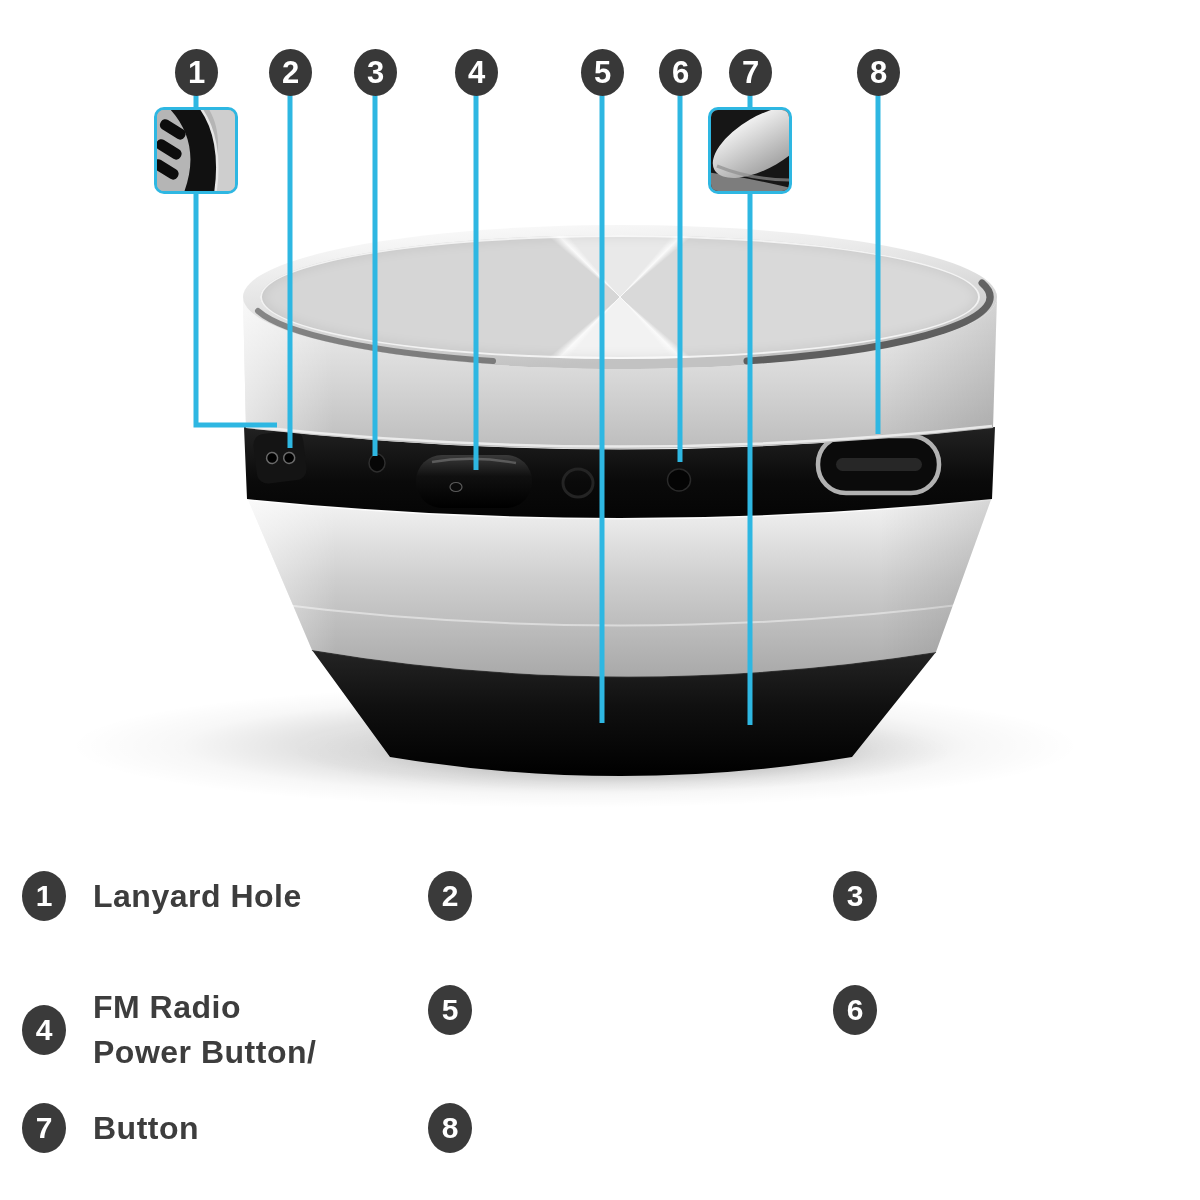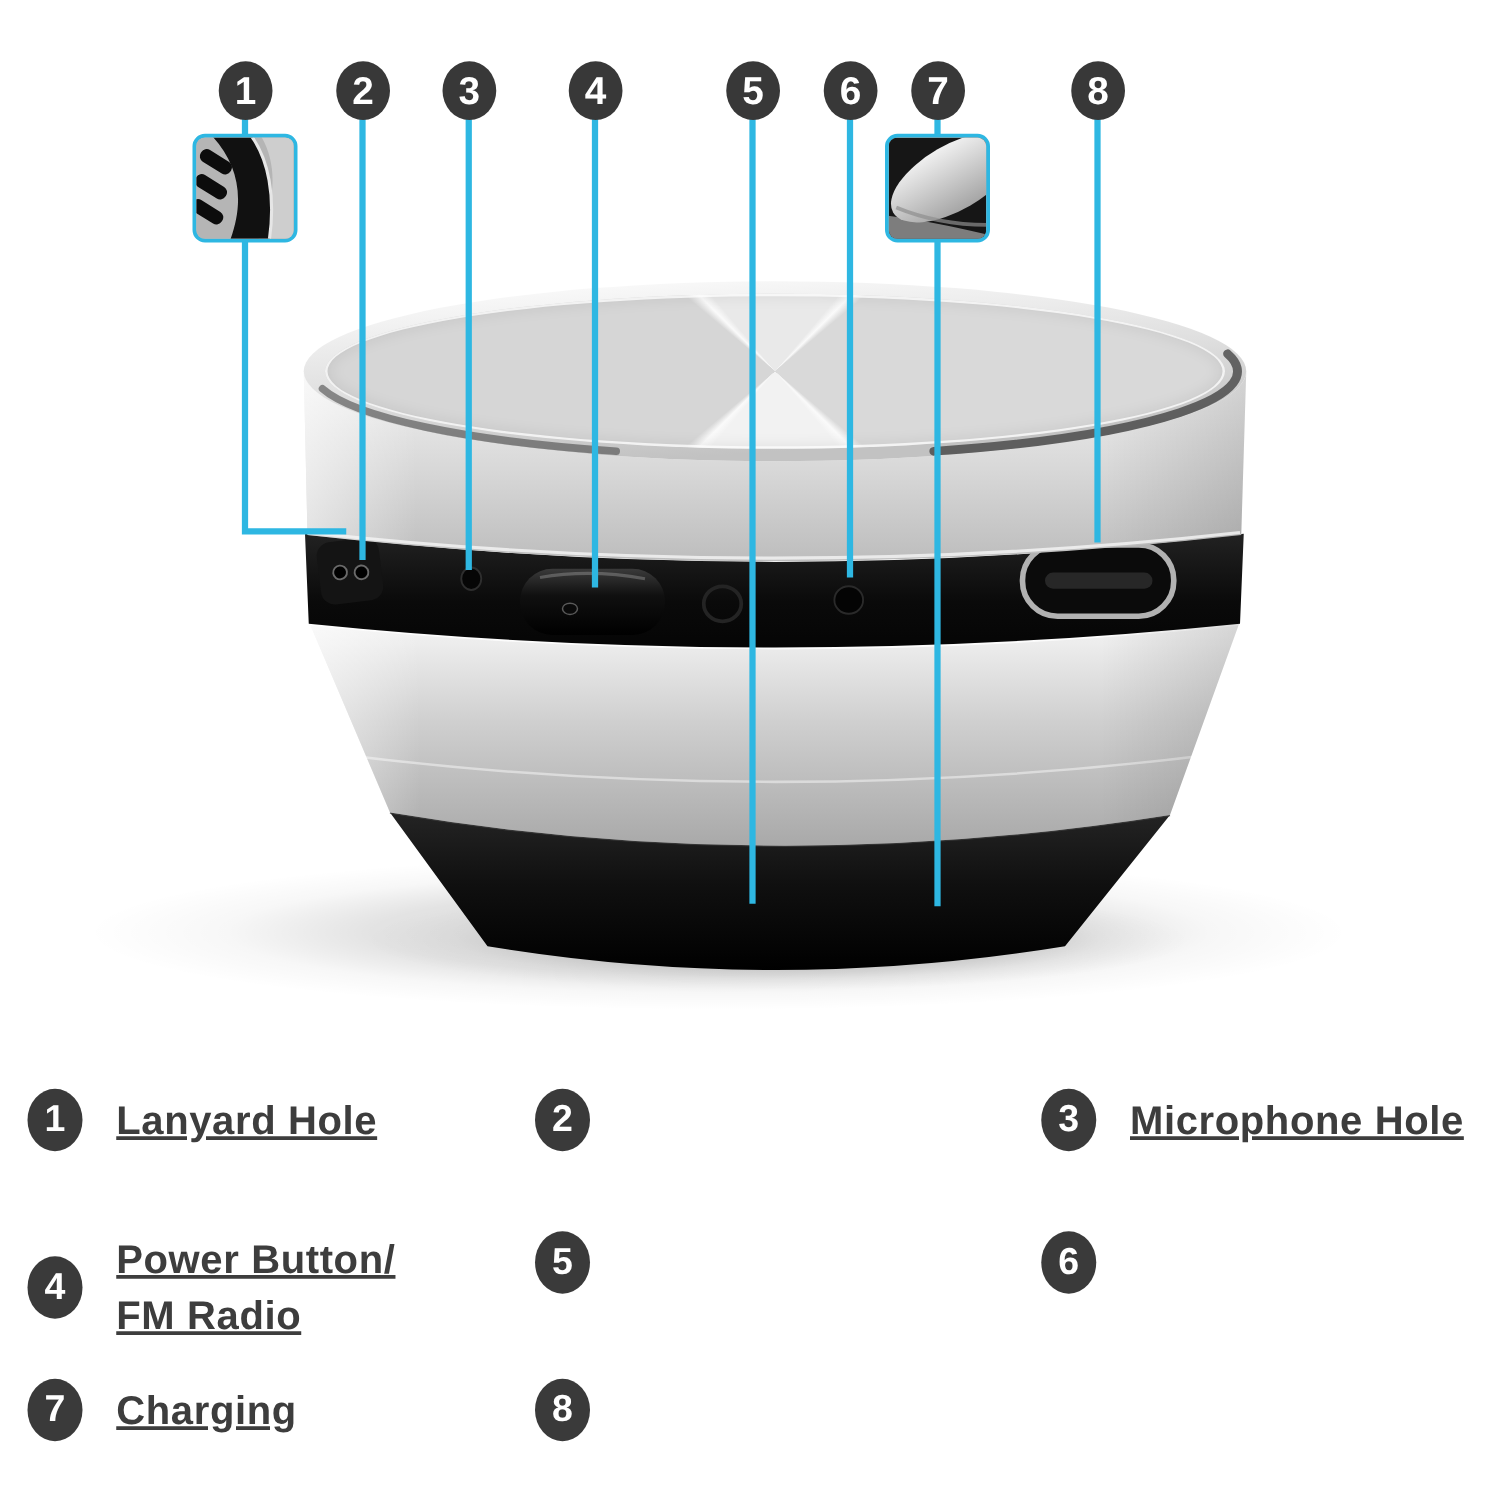--- a/index.html
+++ b/index.html
@@ -36,21 +36,21 @@
     z-index:3;
   }
   
   .legend-item{position:absolute;display:flex;align-items:center;z-index:7;}
   .legend-item .num{
     flex:0 0 auto;width:44px;height:50px;border-radius:50%;background:#3a3a3a;color:#fff;
     display:flex;align-items:center;justify-content:center;font-size:30px;font-weight:bold;
   }
   .legend-item .lbl{
     margin-left:27px;font-size:32px;font-weight:bold;color:#3d3d3d;line-height:1.4;
-    letter-spacing:.5px;white-space:nowrap;text-decoration:underline;
+    letter-spacing:.5px;white-space:nowrap;
   }
   .lbl span{display:block;}
   .lbl span:empty{display:none;}
   .r1{top:871px;} .r2{top:985px;} .r3{top:1103px;}
   .c1{left:22px;} .c2{left:428px;} .c3{left:833px;}
 </style>
 </head>
 <body>
 
 <div id="stage">
@@ -204,40 +204,37 @@
     <div class="num">1</div>
     <div class="lbl">
         <span>Lanyard Hole</span>
       </div>
   </div>
   <div class="legend-item r1 c2">
     <div class="num">2</div>
   </div>
   <div class="legend-item r1 c3">
     <div class="num">3</div>
-    <div class="lbl">
-        <span>Microphone Hole</span>
-      </div>
   </div>
   <div class="legend-item r2 c1">
     <div class="num">4</div>
     <div class="lbl">
+        <span>FM Radio</span>
         <span>Power Button/</span>
-        <span>FM Radio</span>
       </div>
   </div>
   <div class="legend-item r2 c2">
     <div class="num">5</div>
   </div>
   <div class="legend-item r2 c3">
     <div class="num">6</div>
   </div>
   <div class="legend-item r3 c1">
     <div class="num">7</div>
     <div class="lbl">
-        <span>Charging</span>
+        <span>Button</span>
       </div>
   </div>
   <div class="legend-item r3 c2">
     <div class="num">8</div>
   </div>
 
 </div>
 
 </body></html>

